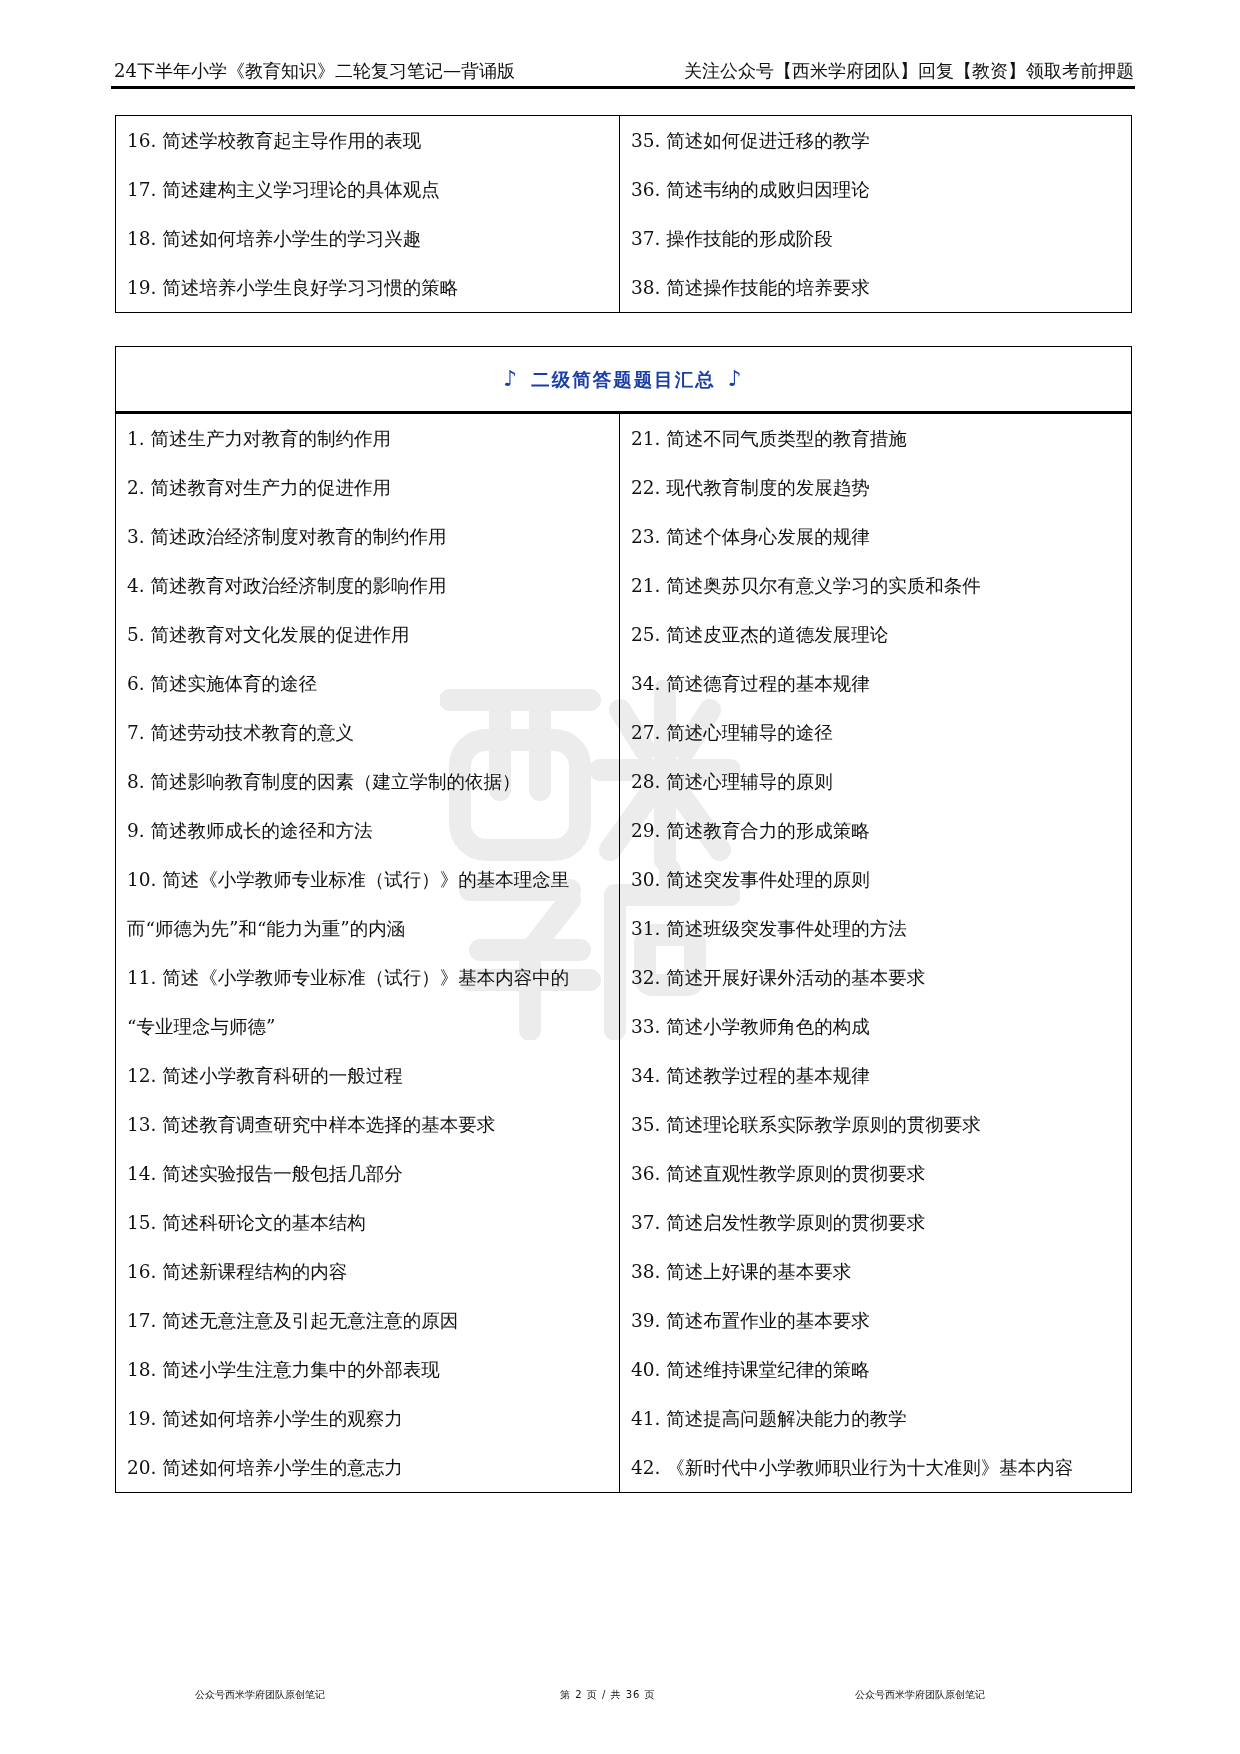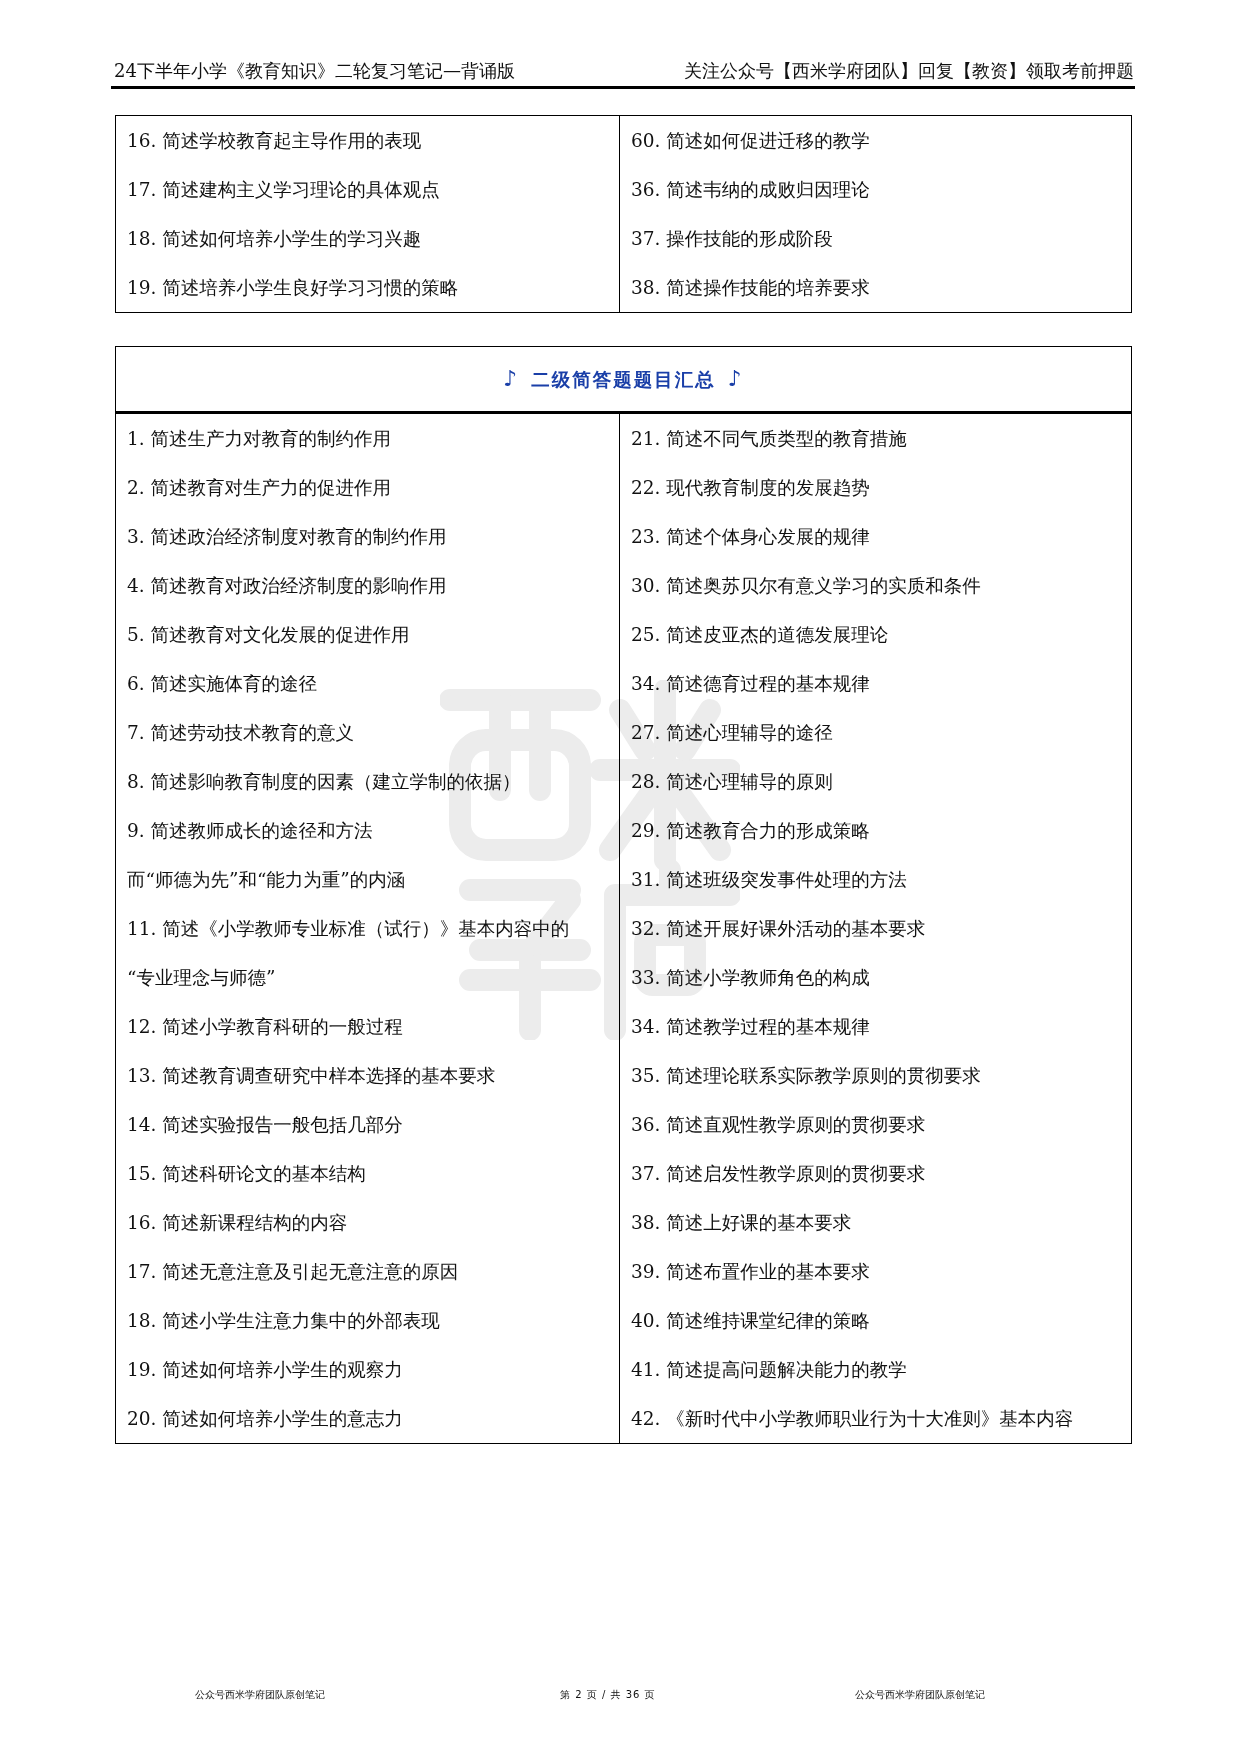--- a/index.html
+++ b/index.html
@@ -85,21 +85,21 @@
 </svg>
 
 <table class="grid t1 grid-wrap">
   <colgroup>
       <col style="width:504px">
       <col style="width:512px">
     </colgroup>
   <tbody>
     <tr>
       <td>16. 简述学校教育起主导作用的表现</td>
-      <td class="right">60. 简述如何促进迁移的教学</td>
+      <td class="right">35. 简述如何促进迁移的教学</td>
     </tr>
     <tr>
       <td>17. 简述建构主义学习理论的具体观点</td>
       <td class="right">36. 简述韦纳的成败归因理论</td>
     </tr>
     <tr>
       <td>18. 简述如何培养小学生的学习兴趣</td>
       <td class="right">37. 操作技能的形成阶段</td>
     </tr>
     <tr>
@@ -129,41 +129,45 @@
     <tr>
         <td>2. 简述教育对生产力的促进作用</td>
         <td class="right">22. 现代教育制度的发展趋势</td>
       </tr>
     <tr>
         <td>3. 简述政治经济制度对教育的制约作用</td>
         <td class="right">23. 简述个体身心发展的规律</td>
       </tr>
     <tr>
         <td>4. 简述教育对政治经济制度的影响作用</td>
-        <td class="right">30. 简述奥苏贝尔有意义学习的实质和条件</td>
+        <td class="right">21. 简述奥苏贝尔有意义学习的实质和条件</td>
       </tr>
     <tr>
         <td>5. 简述教育对文化发展的促进作用</td>
         <td class="right">25. 简述皮亚杰的道德发展理论</td>
       </tr>
     <tr>
         <td>6. 简述实施体育的途径</td>
         <td class="right">34. 简述德育过程的基本规律</td>
       </tr>
     <tr>
         <td>7. 简述劳动技术教育的意义</td>
         <td class="right">27. 简述心理辅导的途径</td>
       </tr>
     <tr>
         <td>8. 简述影响教育制度的因素（建立学制的依据）</td>
         <td class="right">28. 简述心理辅导的原则</td>
       </tr>
     <tr>
         <td>9. 简述教师成长的途径和方法</td>
         <td class="right">29. 简述教育合力的形成策略</td>
+      </tr>
+    <tr>
+        <td>10. 简述《小学教师专业标准（试行）》的基本理念里</td>
+        <td class="right">30. 简述突发事件处理的原则</td>
       </tr>
     <tr>
         <td>而“师德为先”和“能力为重”的内涵</td>
         <td class="right">31. 简述班级突发事件处理的方法</td>
       </tr>
     <tr>
         <td>11. 简述《小学教师专业标准（试行）》基本内容中的</td>
         <td class="right">32. 简述开展好课外活动的基本要求</td>
       </tr>
     <tr>

